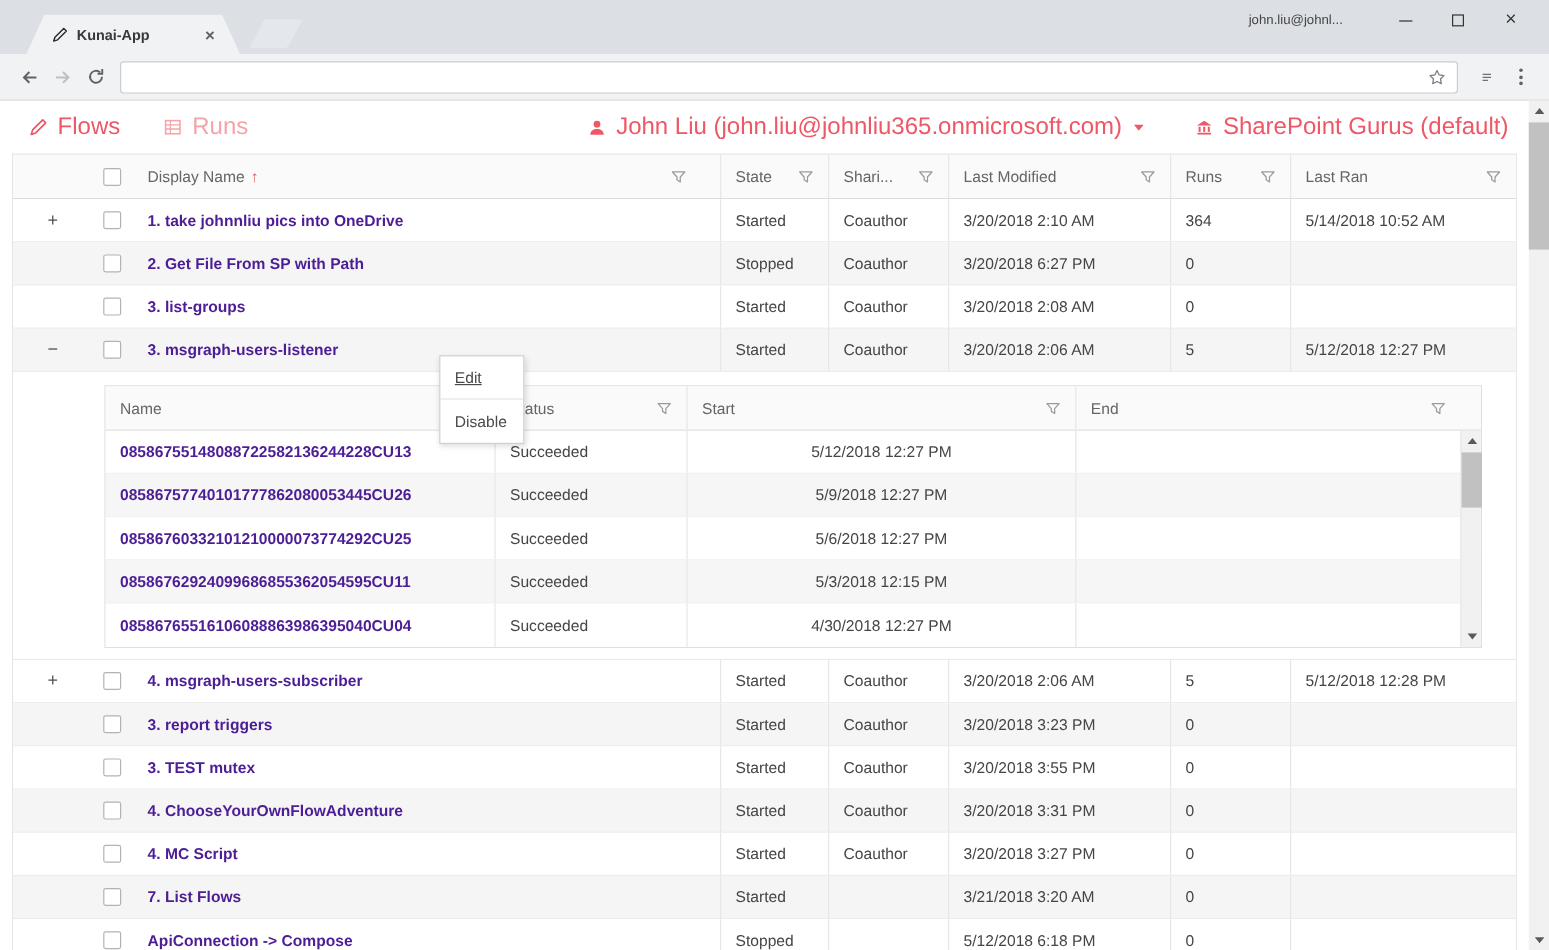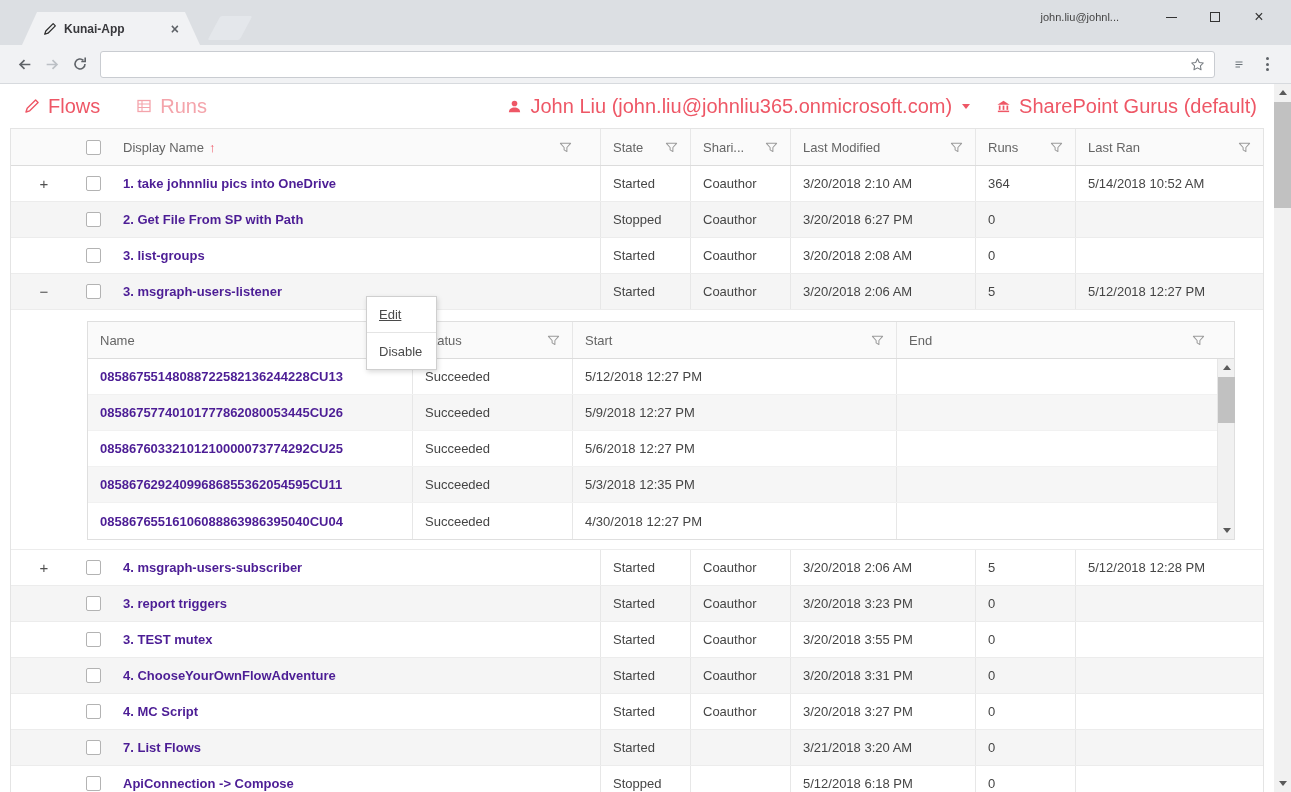--- a/index.html
+++ b/index.html
@@ -29,21 +29,21 @@
   .omnibox { flex:1 1 auto; height:27px; background:#fff; border:1px solid #c9ccd1; border-radius:3px;
              margin:0 10px 0 6px; display:flex; align-items:center; padding:0 9px; }
   .omnibox input { flex:1; border:none; outline:none; font-size:13px; color:#333; background:transparent; height:22px; }
   .dots { display:flex; flex-direction:column; gap:2.5px; align-items:center; }
   .dots i { width:3px; height:3px; border-radius:50%; background:#5f6368; }
 
   
   .appnav { height:44px; display:flex; align-items:center; padding:0 34px 0 24px; font-size:20px; background:#fff; }
   .nav-item { display:inline-flex; align-items:center; gap:8px; color:#ee5766; margin-right:36px; cursor:pointer; white-space:nowrap; }
   .nav-item.muted { color:#f4a4ab; }
-  .nav-right { margin-left:auto; display:flex; align-items:flex-end; gap:26px; }
+  .nav-right { margin-left:auto; display:flex; align-items:flex-end; gap:43px; }
   .nav-right .nav-item { margin-right:0; }
   .caret { width:0; height:0; border-left:4.5px solid transparent; border-right:4.5px solid transparent; border-top:5px solid #ee5766; margin-left:2px; }
 
   
   .grid { margin-left:10px; width:1254px; background:#fff; border:1px solid #e4e4e4; border-bottom:none; }
   .g-header { display:flex; height:37px; background:#fafafa; border-bottom:1px solid #dcdcdc; color:#656565; font-size:13px; align-items:center; }
   .grid-row { display:flex; height:36px; align-items:center; font-size:13px; color:#454545; border-bottom:1px solid #ececec; background:#fff; }
   .grid-row.alt { background:#f5f5f5; }
   .cell { display:flex; align-items:center; padding:0 12px; height:100%; overflow:hidden; white-space:nowrap; }
   .c-expand { width:66px; justify-content:center; padding:0; }
@@ -64,21 +64,21 @@
 
   
   .detail { background:#fff; border-bottom:1px solid #ececec; padding:11px 0 9px 76px; }
   .sub-grid { width:1148px; border:1px solid #dfdfdf; position:relative; background:#fff; }
   .sub-header { display:flex; height:37px; background:#fafafa; border-bottom:1px solid #dcdcdc; color:#656565; font-size:13px; align-items:center; padding-right:17px; }
   .sub-row { display:flex; height:36px; align-items:center; font-size:13px; color:#454545; border-bottom:1px solid #f1f1f1; background:#fff; }
   .sub-row.alt { background:#f6f6f6; }
   .sub-row:last-child { border-bottom:none; }
   .s-name  { width:324px; }
   .s-status{ width:160px; }
-  .s-start { width:324px; }
+  .s-start { width:324px;justify-content:center; }
   .s-end   { flex:1; }
 
   
   .sub-scrollbar { position:absolute; right:0; top:37px; bottom:0; width:17px; background:#f1f1f1; border-left:1px solid #e6e6e6; }
   .main-scrollbar { position:absolute; right:0; top:84px; bottom:0; width:17px; background:#f1f1f1; z-index:30; }
   .sb-btn { position:absolute; left:0; width:17px; height:17px; display:flex; align-items:center; justify-content:center; }
   .sb-top { top:0; } .sb-bottom { bottom:0; }
   .tri-up   { width:0; height:0; border-left:4px solid transparent; border-right:4px solid transparent; border-bottom:5px solid #5a5a5a; }
   .tri-down { width:0; height:0; border-left:4px solid transparent; border-right:4px solid transparent; border-top:5px solid #5a5a5a; }
   .sb-thumb { position:absolute; left:0; width:17px; background:#c1c1c1; }
@@ -371,21 +371,21 @@
   <div class="sub-row">
     <div class="cell s-name bold">08586760332101210000073774292CU25</div>
     <div class="cell s-status vline">Succeeded</div>
     <div class="cell s-start vline">5/6/2018 12:27 PM</div>
     <div class="cell s-end vline"></div>
   </div>
 
   <div class="sub-row alt">
     <div class="cell s-name bold">08586762924099686855362054595CU11</div>
     <div class="cell s-status vline">Succeeded</div>
-    <div class="cell s-start vline">5/3/2018 12:35 PM</div>
+    <div class="cell s-start vline">5/3/2018 12:15 PM</div>
     <div class="cell s-end vline"></div>
   </div>
 
   <div class="sub-row">
     <div class="cell s-name bold">08586765516106088863986395040CU04</div>
     <div class="cell s-status vline">Succeeded</div>
     <div class="cell s-start vline">4/30/2018 12:27 PM</div>
     <div class="cell s-end vline"></div>
   </div>
 </div>

